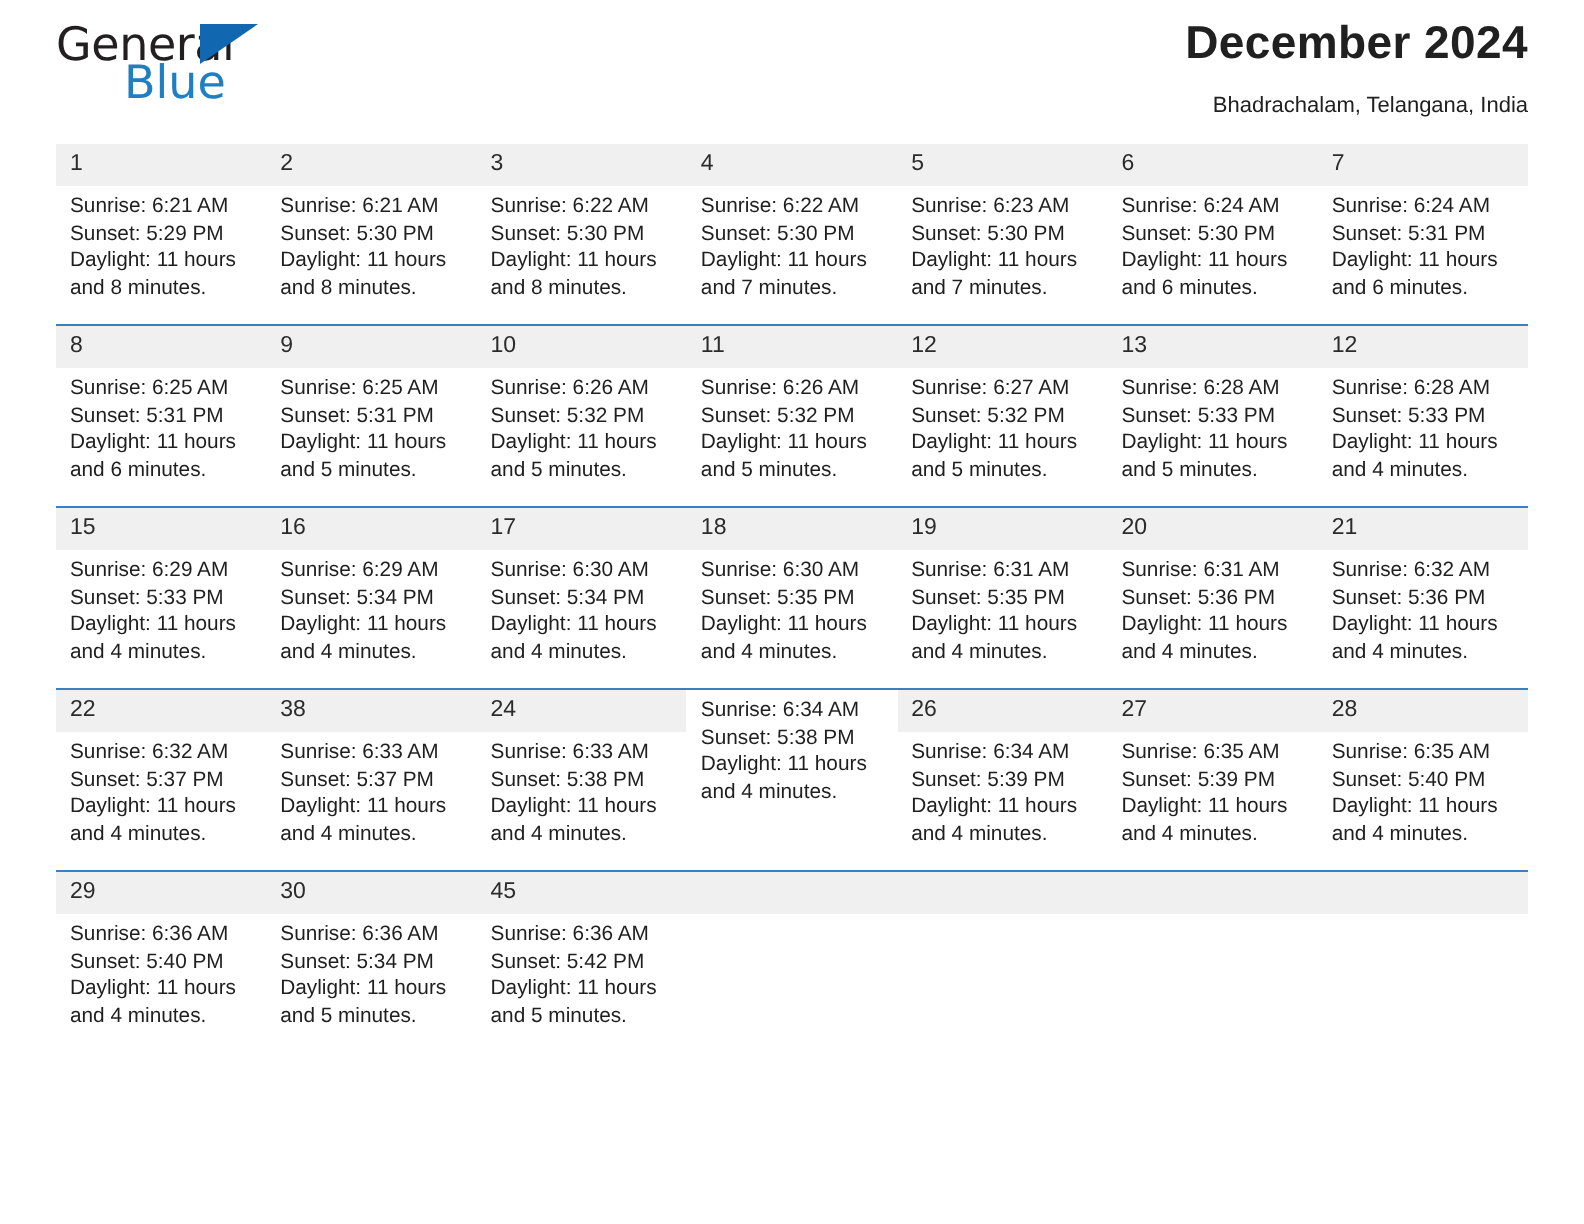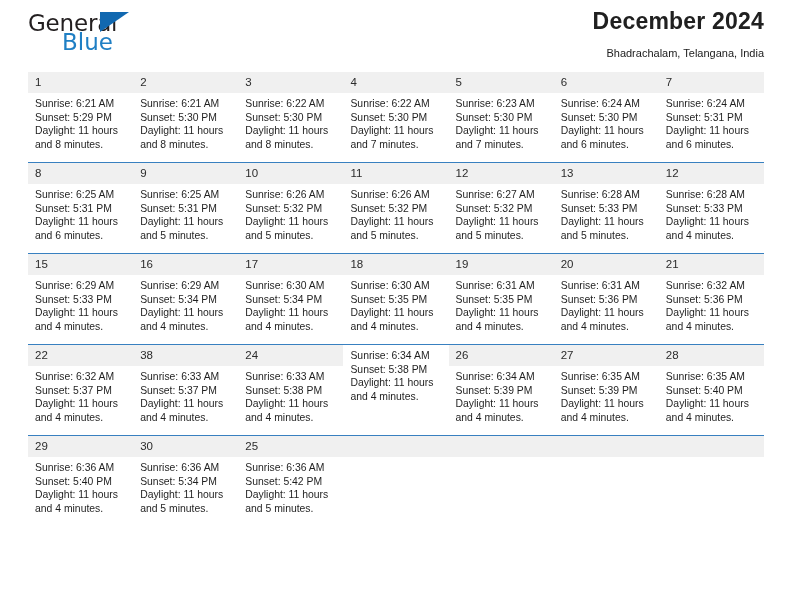--- a/index.html
+++ b/index.html
@@ -424,21 +424,21 @@
           <div class="daycell">
             <div class="daynum-bar">30</div>
             <div class="lines">
               <div>Sunrise: 6:36 AM</div>
               <div>Sunset: 5:34 PM</div>
               <div>Daylight: 11 hours</div>
               <div>and 5 minutes.</div>
             </div>
           </div>
           <div class="daycell">
-            <div class="daynum-bar">25</div>
+            <div class="daynum-bar">45</div>
             <div class="lines">
               <div>Sunrise: 6:36 AM</div>
               <div>Sunset: 5:42 PM</div>
               <div>Daylight: 11 hours</div>
               <div>and 5 minutes.</div>
             </div>
           </div>
           <div class="daycell empty">
             <div class="daynum-bar"></div>
             <div class="lines">

